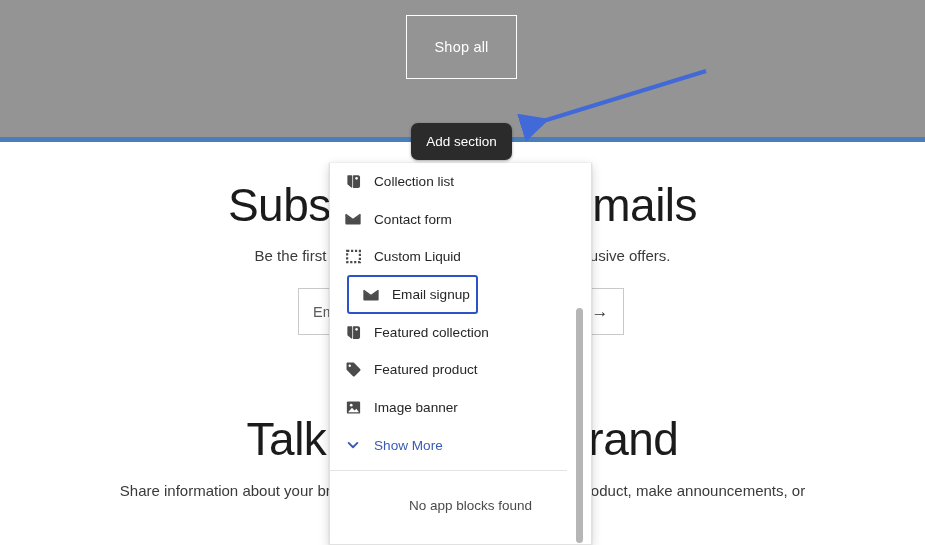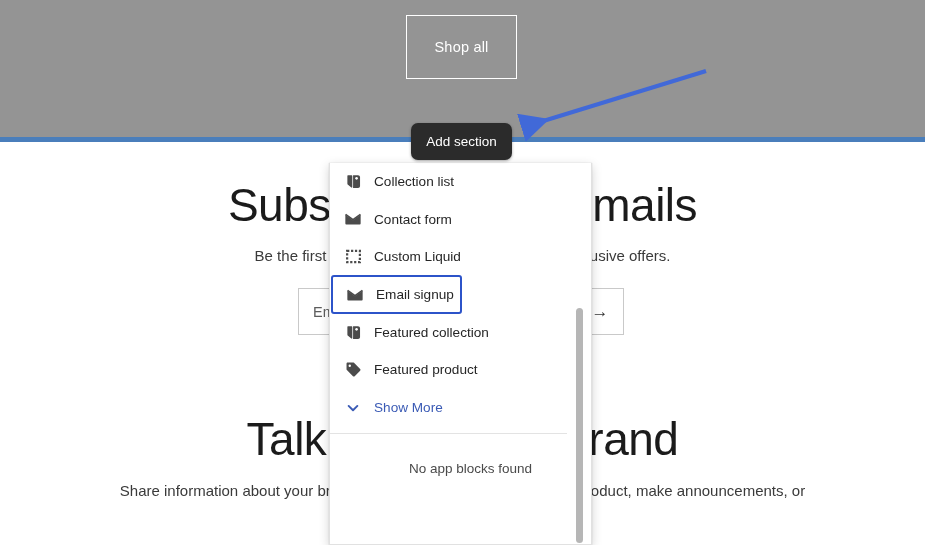--- a/index.html
+++ b/index.html
@@ -97,21 +97,21 @@
     color: #262626;
   }
   .menu-item .mi-icon {
     width: 22px; height: 22px; margin-right: 10px;
     display: flex; align-items: center; justify-content: center;
     flex: 0 0 22px;
   }
   .menu-item.selected {
     outline: 2px solid #2c53c9;
     outline-offset: -1px;
-    margin: 0 4px 0 2px;
+    margin: 0 4px 0 18px;
     width: 129px;
     border-radius: 2px;
     text-align: center;
   }
 
   .show-more {
     height: 38px; display: flex; align-items: center;
     padding-left: 12px; font-size: 13.6px; color: #3b5bb5;
   }
   .show-more .chev { width: 22px; margin-right: 10px; display:flex; align-items:center; justify-content:center; }
@@ -234,20 +234,30 @@
       <div class="menu-item">
         <span class="mi-icon">
           <svg width="17" height="17" viewBox="0 0 20 20">
             <path d="M10.6 2.2 17.8 9.4a1.4 1.4 0 0 1 0 2L11.4 17.8a1.4 1.4 0 0 1-2 0L2.2 10.6a1.4 1.4 0 0 1-.4-1V3.2c0-.8.6-1.4 1.4-1.4h6.4c.4 0 .7.1 1 .4z" fill="#4b4b4b"></path>
             <circle cx="5.6" cy="5.6" r="1.4" fill="#fff"></circle>
           </svg>
         </span>
         <span>Featured product</span>
       </div>
 
+      <div class="menu-item">
+        <span class="mi-icon">
+          <svg width="17" height="17" viewBox="0 0 20 20">
+            <rect x="2.2" y="2.8" width="15.6" height="14.4" rx="1.4" fill="#4b4b4b"></rect>
+            <circle cx="7.3" cy="7.3" r="1.6" fill="#fff"></circle>
+            <path d="M3.6 15.6 8.2 10.2l3 3.3 2.2-2 3 4.1z" fill="#fff"></path>
+          </svg>
+        </span>
+        <span>Image banner</span>
+      </div>
 
       <div class="show-more">
         <span class="chev">
           <svg width="14" height="14" viewBox="0 0 16 16">
             <path d="M3 5.6 8 10.6 13 5.6" fill="none" stroke="#3b5bb5" stroke-width="2.2" stroke-linecap="round" stroke-linejoin="round"></path>
           </svg>
         </span>
         <span>Show More</span>
       </div>
 

